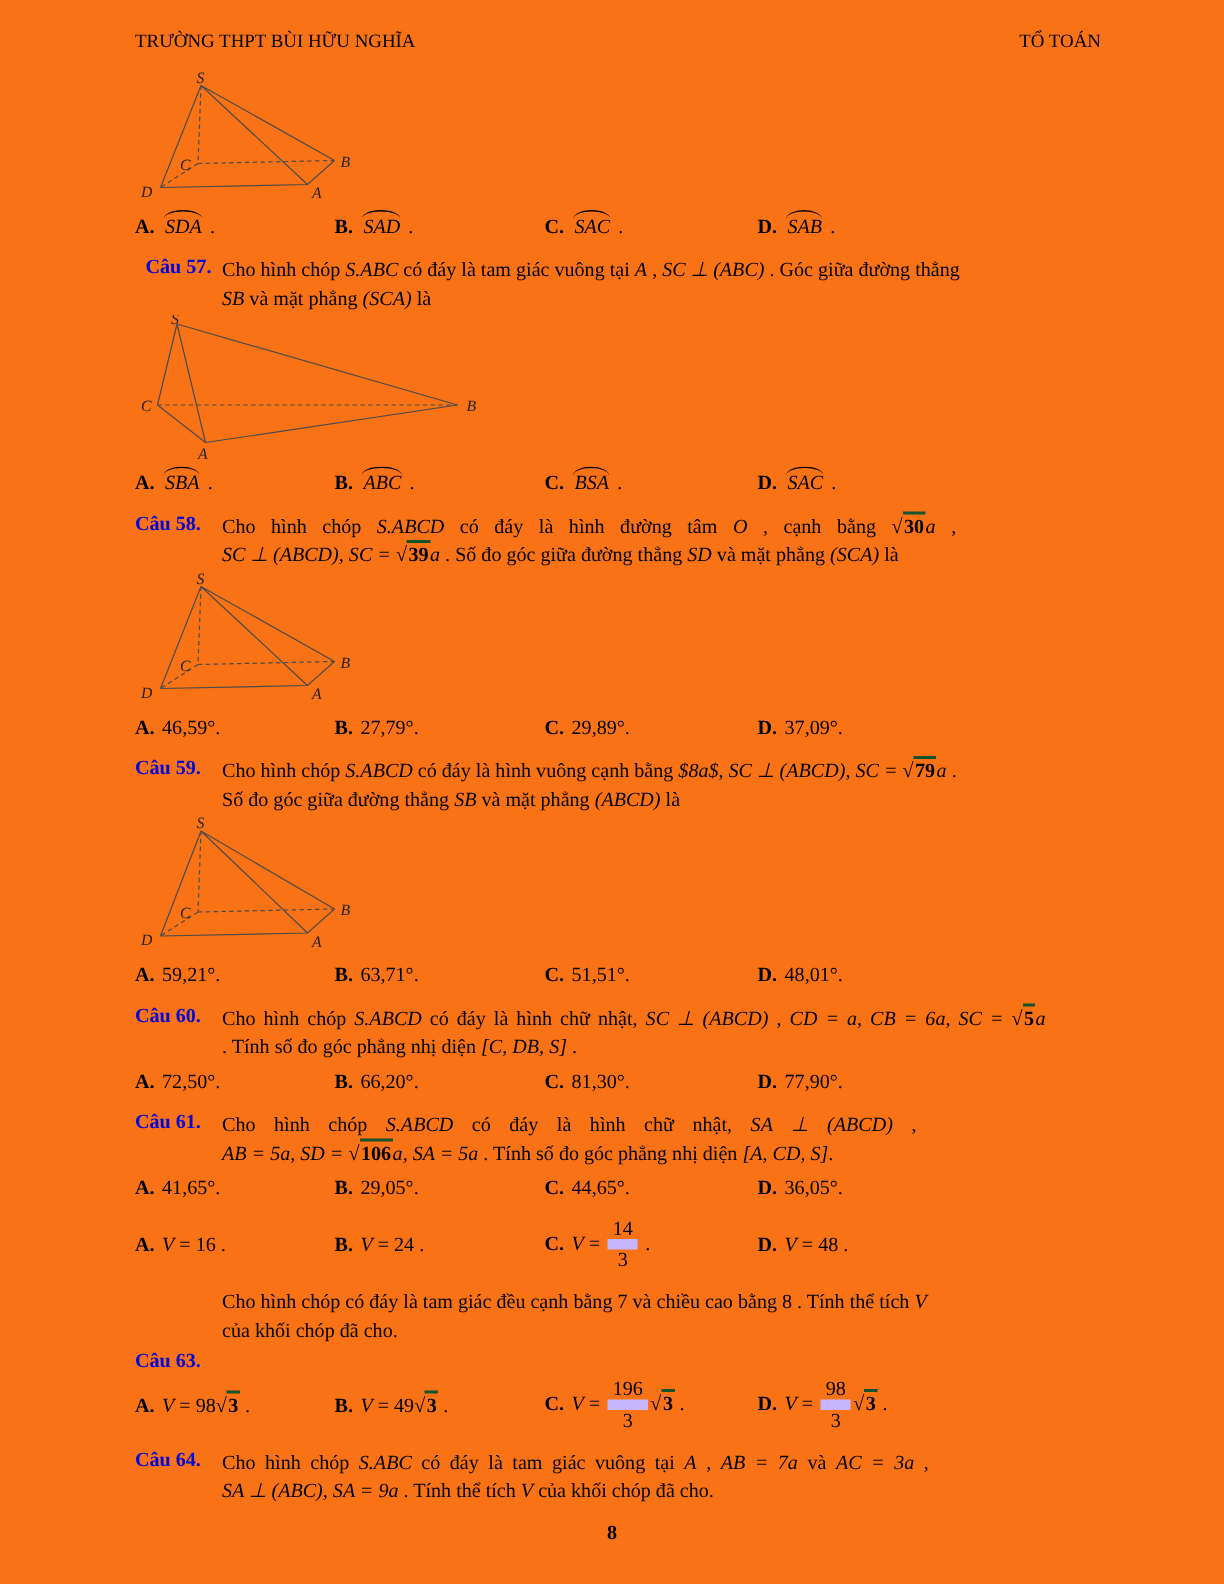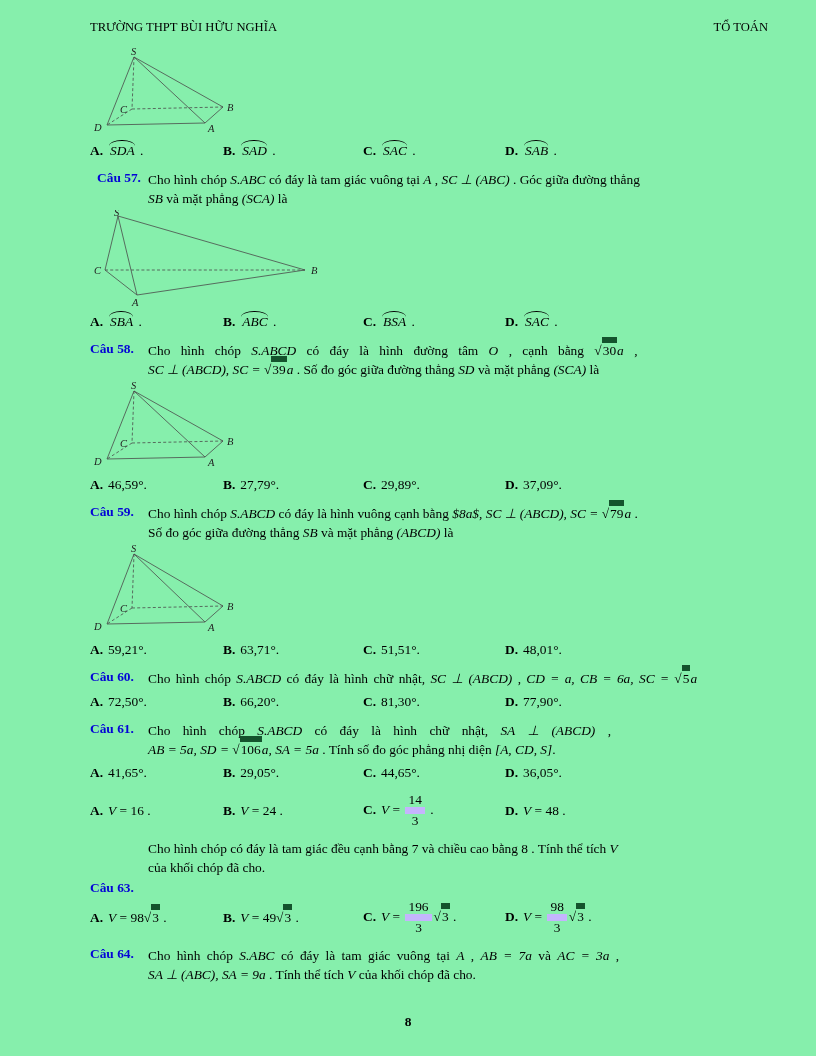--- a/index.html
+++ b/index.html
@@ -1,37 +1,37 @@
 <!DOCTYPE html>
 <html><head>
 <meta charset="utf-8">
 <style>
   *{margin:0;padding:0;box-sizing:border-box;}
   html,body{background:#fff;}
   body{width:816px;height:1056px;font-family:"Liberation Serif",serif;font-size:13.4px;color:#000;}
-  .page{position:relative;width:816px;height:1056px;padding:20px 48px 0 90px;overflow:hidden;background:#86efac;}
+  .page{position:relative;width:816px;height:1056px;padding:20px 82px 0 90px;overflow:hidden;background:#f97316;}
   .hdr{display:flex;justify-content:space-between;font-size:12.6px;margin-bottom:12px;}
   .q{margin-bottom:9px;}
   .q-row{display:flex;}
   .q-label{flex:0 0 58px;font-weight:bold;}
   .q-body{flex:1;line-height:19px;}
   .q-line{display:block;}
   .ws2{word-spacing:2px;}
   .ws3{word-spacing:3px;}
   .ws7{word-spacing:7px;}
   .ws9{word-spacing:9px;}
   .options{display:grid;grid-template-columns:133px 140px 142px 1fr;margin-top:3px;align-items:center;min-height:21px;}
   .opt{white-space:nowrap;}
   .opt-letter{font-weight:bold;margin-right:5px;}
   .mv{font-style:italic;}
   .hat{position:relative;display:inline-block;font-style:italic;padding:0 2px;}
   .hat::before{content:"";position:absolute;left:1px;right:2px;top:-3px;height:5px;border-top:1.2px solid #000;border-radius:50% 50% 0 0/100% 100% 0 0;}
   .sqrt{white-space:nowrap;}
   .rsign{font-style:normal;}
-  .rad{border-top:6px solid #14532d;padding:0 1px;font-style:normal;}
+  .rad{border-top:2px solid #14532d;padding:0 1px;font-style:normal;font-weight:bold;}
   .frac{display:inline-block;vertical-align:middle;text-align:center;line-height:1.08;margin:1px 2px;}
   .frac .num{display:block;border-bottom:7px solid #c4b5fd;padding:0 3px;}
   .frac .den{display:block;}
   .fig{display:block;margin:2px 0 1px 4px;}
   .fig path{fill:none;stroke:#4a4a4a;stroke-width:0.8;}
   .fig .dash path{stroke-dasharray:3 2.2;}
   .fig text{font-family:"Liberation Serif",serif;font-style:italic;font-size:10.5px;fill:#222;}
   .footer{position:absolute;bottom:26px;left:0;right:0;text-align:center;font-weight:bold;font-size:13.4px;}
 </style>
 </head>
@@ -150,20 +150,21 @@
       <span class="opt"><b class="opt-letter">C.</b><span><span class="rt">51,51°.</span></span></span>
       <span class="opt"><b class="opt-letter">D.</b><span><span class="rt">48,01°.</span></span></span>
     </div>
   </div>
 
   <div class="q">
     <div class="q-row">
       <span class="q-label" style="color: rgb(4, 4, 214);">Câu 60.</span>
       <div class="q-body">
         <span class="q-line ws2"><span class="rt">Cho hình chóp </span><span class="mv">S.ABCD</span><span class="rt"> có đáy là hình chữ nhật, </span><span class="mv">SC ⊥ (ABCD)</span><span class="rt"> , </span><span class="mv">CD = a, CB = 6a, SC = </span><span class="sqrt"><span class="rsign">√</span><span class="rad">5</span></span><span class="mv">a</span></span>
+        <span class="q-line"><span class="rt">. Tính số đo góc phẳng nhị diện </span><span class="mv">[C, DB, S]</span><span class="rt"> .</span></span>
       </div>
     </div>
     <div class="options">
       <span class="opt"><b class="opt-letter">A.</b><span><span class="rt">72,50°.</span></span></span>
       <span class="opt"><b class="opt-letter">B.</b><span><span class="rt">66,20°.</span></span></span>
       <span class="opt"><b class="opt-letter">C.</b><span><span class="rt">81,30°.</span></span></span>
       <span class="opt"><b class="opt-letter">D.</b><span><span class="rt">77,90°.</span></span></span>
     </div>
   </div>
 

